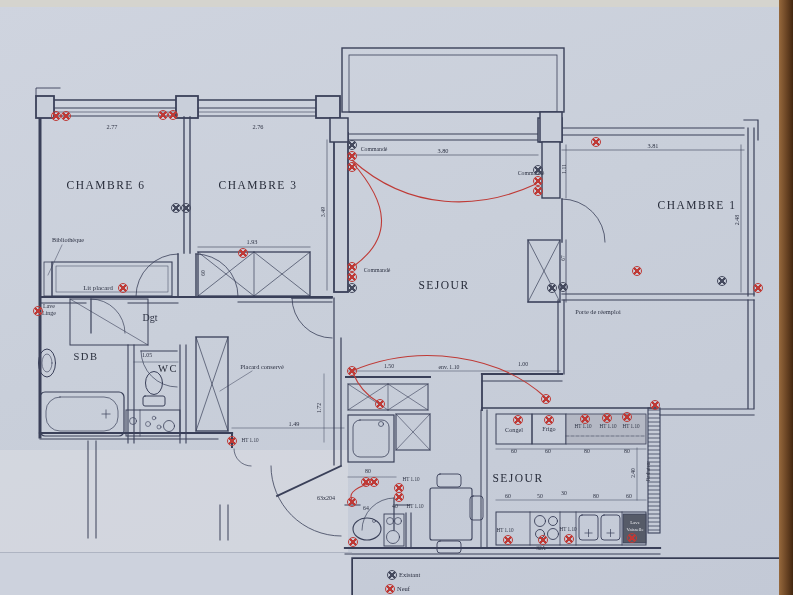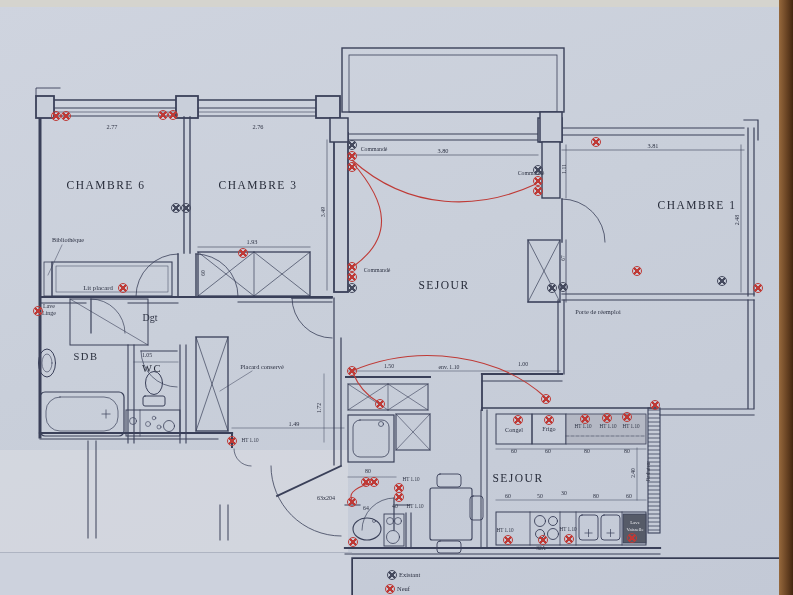--- a/index.html
+++ b/index.html
@@ -213,21 +213,21 @@
       </g>
   </svg>
 
   <div id="plan-labels">
       <span class="pt big" style="left: 106px; top: 186px; font-size: 11.5px;">CHAMBRE 6</span>
       <span class="pt big" style="left: 258px; top: 186px; font-size: 11.5px;">CHAMBRE 3</span>
       <span class="pt big" style="left: 654px; top: 206px; font-size: 11.5px; margin-left: 43px;">CHAMBRE 1</span>
       <span class="pt big" style="left: 444px; top: 286px; font-size: 11.5px;">SEJOUR</span>
       <span class="pt big" style="left: 518px; top: 479px; font-size: 11.5px;">SEJOUR</span>
       <span class="pt big" style="left: 86px; top: 357px; font-size: 10.5px;">SDB</span>
-      <span class="pt big" style="left: 152px; top: 369px; font-size: 10.5px;">WC</span>
+      <span class="pt big" style="left: 168px; top: 369px; font-size: 10.5px;">WC</span>
       <span class="pt" style="left: 150px; top: 318px; font-size: 10px;">Dgt</span>
       <span class="pt" style="left: 68px; top: 240px; font-size: 6.2px;">Bibliothèque</span>
       <span class="pt" style="left: 98px; top: 288px; font-size: 6.8px;">Lit placard</span>
       <span class="pt" style="left: 49px; top: 306px; font-size: 6px;">Lave</span>
       <span class="pt" style="left: 49px; top: 313px; font-size: 6px;">Linge</span>
       <span class="pt" style="left: 262px; top: 367px; font-size: 6.4px;">Placard conservé</span>
       <span class="pt" style="left: 598px; top: 312px; font-size: 6.4px;">Porte de réemploi</span>
       <span class="pt" style="left: 374px; top: 150px; font-size: 5.8px;">Commandé</span>
       <span class="pt" style="left: 531px; top: 174px; font-size: 5.8px;">Commandé</span>
       <span class="pt" style="left: 377px; top: 271px; font-size: 5.8px;">Commandé</span>

